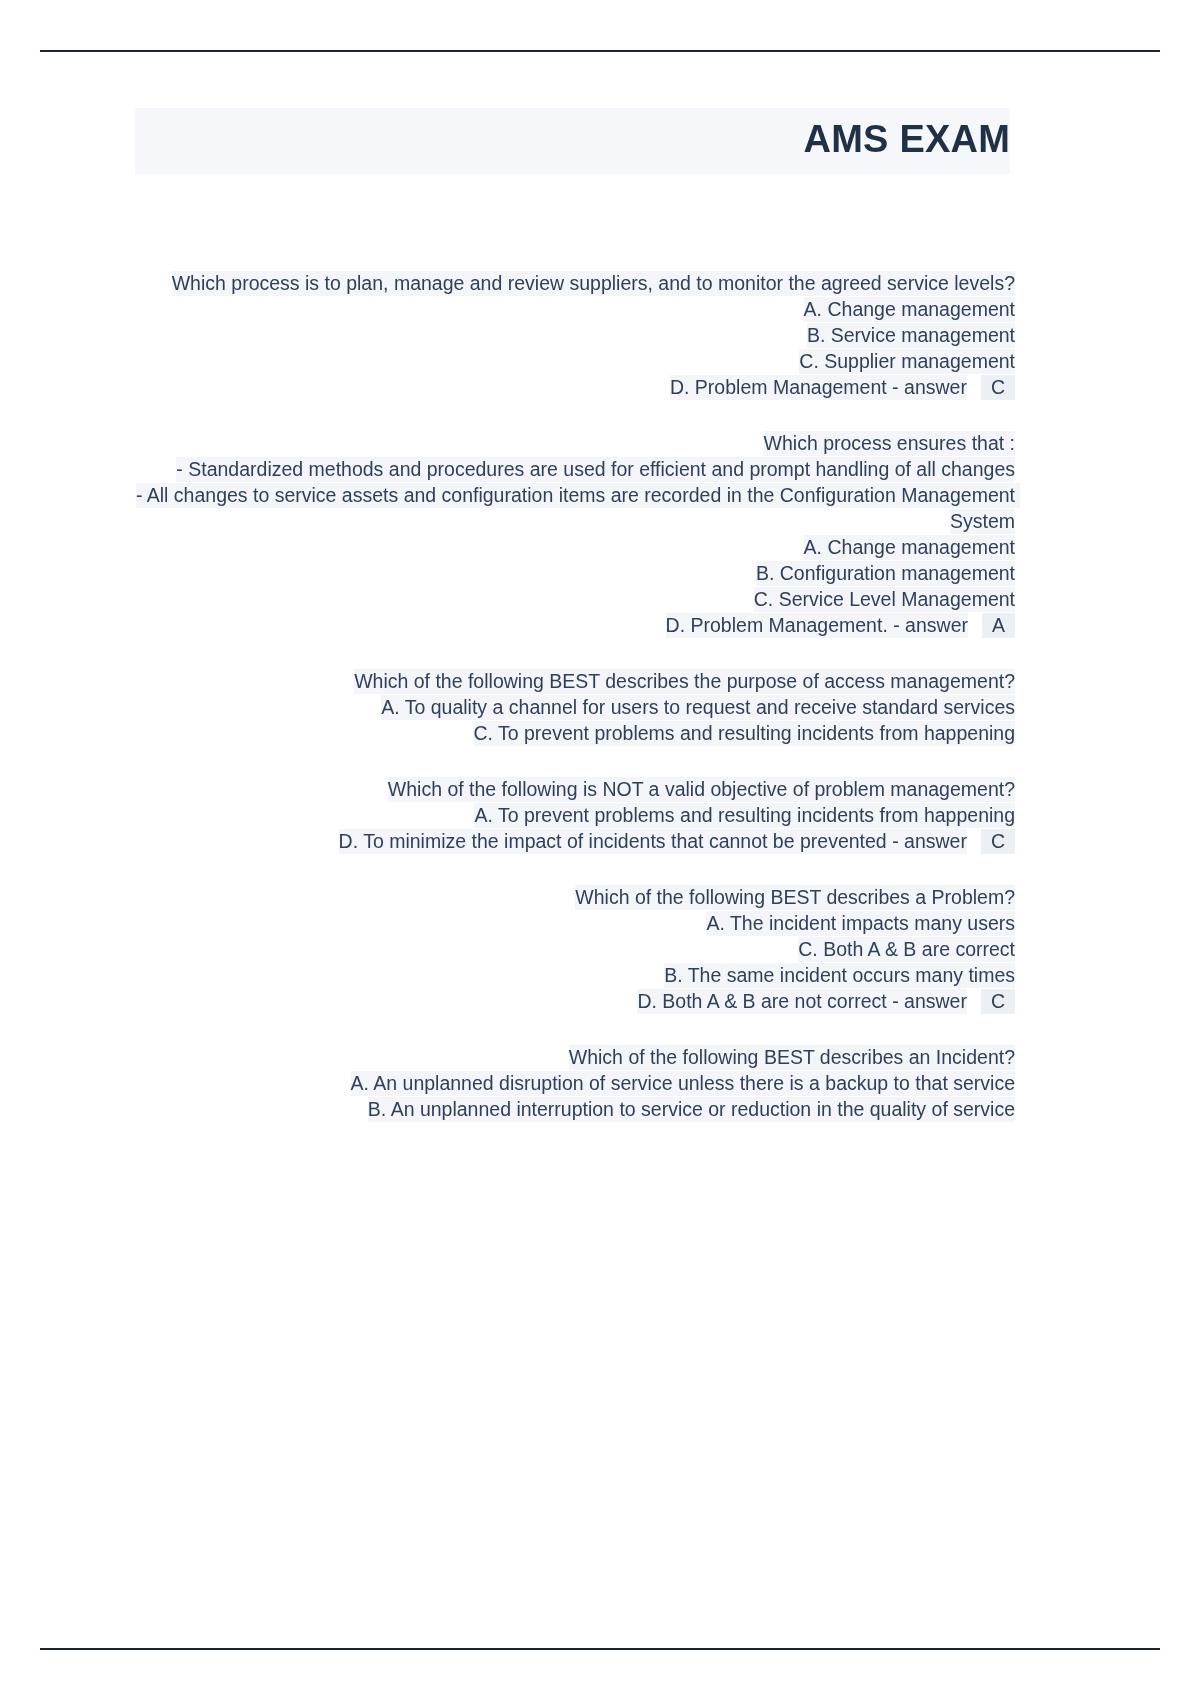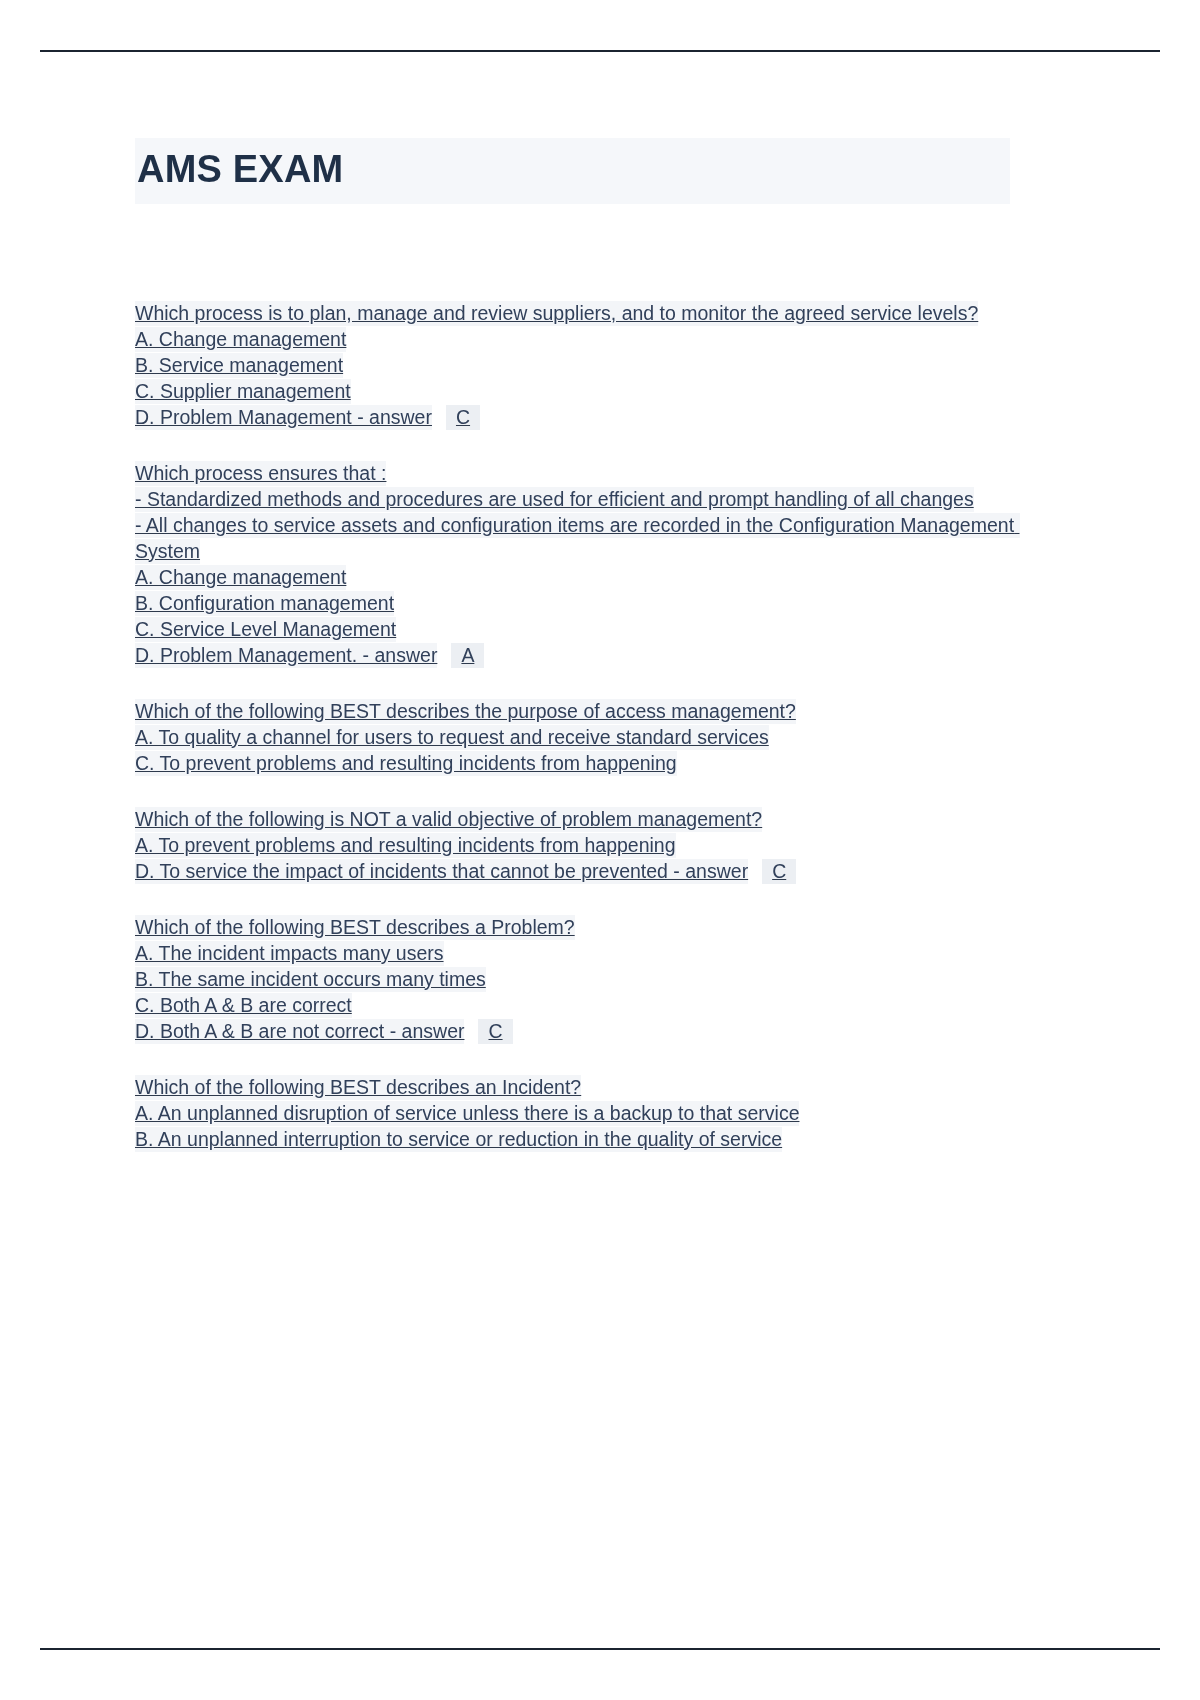--- a/index.html
+++ b/index.html
@@ -29,22 +29,23 @@
     width: 1120px;
     height: 2px;
     background: #1b2430;
   }
   .rule-top { top: 50px; }
   .rule-bottom { top: 1648px; }
 
   .content {
     position: absolute;
     left: 135px;
-    top: 138px;
+    top: 108px;
     width: 880px;
+    text-align: right;
   }
 
   .title-band {
     background: #f5f7fa;
     padding: 12px 0 14px 0;
     width: 875px;
   }
   .doc-title {
     font-size: 38px;
     font-weight: bold;
@@ -54,21 +55,20 @@
     margin: 0;
     padding-left: 2px;
   }
 
   .body-block {
     margin-top: 96px;
   }
 
   .qa-group {
     margin-bottom: 30px;
-    text-decoration: underline;
   }
   .line {
     font-size: 19.5px;
     line-height: 26px;
     color: #31405a;
     white-space: pre-wrap;
   }
   .line > span.txt {
     background: #f3f5f8;
     box-decoration-break: clone;
@@ -117,28 +117,28 @@
 
       <div class="qa-group">
         <div class="line"><span class="txt">Which of the following BEST describes the purpose of access management?</span></div>
         <div class="line"><span class="txt">A. To quality a channel for users to request and receive standard services</span></div>
         <div class="line"><span class="txt">C. To prevent problems and resulting incidents from happening</span></div>
       </div>
 
       <div class="qa-group">
         <div class="line"><span class="txt">Which of the following is NOT a valid objective of problem management?</span></div>
         <div class="line"><span class="txt">A. To prevent problems and resulting incidents from happening</span></div>
-        <div class="line"><span class="txt">D. To service the impact of incidents that cannot be prevented - answer</span><span class="ans">C</span></div>
+        <div class="line"><span class="txt">D. To minimize the impact of incidents that cannot be prevented - answer</span><span class="ans">C</span></div>
       </div>
 
       <div class="qa-group">
         <div class="line"><span class="txt">Which of the following BEST describes a Problem?</span></div>
         <div class="line"><span class="txt">A. The incident impacts many users</span></div>
+        <div class="line"><span class="txt">C. Both A &amp; B are correct</span></div>
         <div class="line"><span class="txt">B. The same incident occurs many times</span></div>
-        <div class="line"><span class="txt">C. Both A &amp; B are correct</span></div>
         <div class="line"><span class="txt">D. Both A &amp; B are not correct - answer</span><span class="ans">C</span></div>
       </div>
 
       <div class="qa-group">
         <div class="line"><span class="txt">Which of the following BEST describes an Incident?</span></div>
         <div class="line"><span class="txt">A. An unplanned disruption of service unless there is a backup to that service</span></div>
         <div class="line"><span class="txt">B. An unplanned interruption to service or reduction in the quality of service</span></div>
       </div>
 
     </div>

